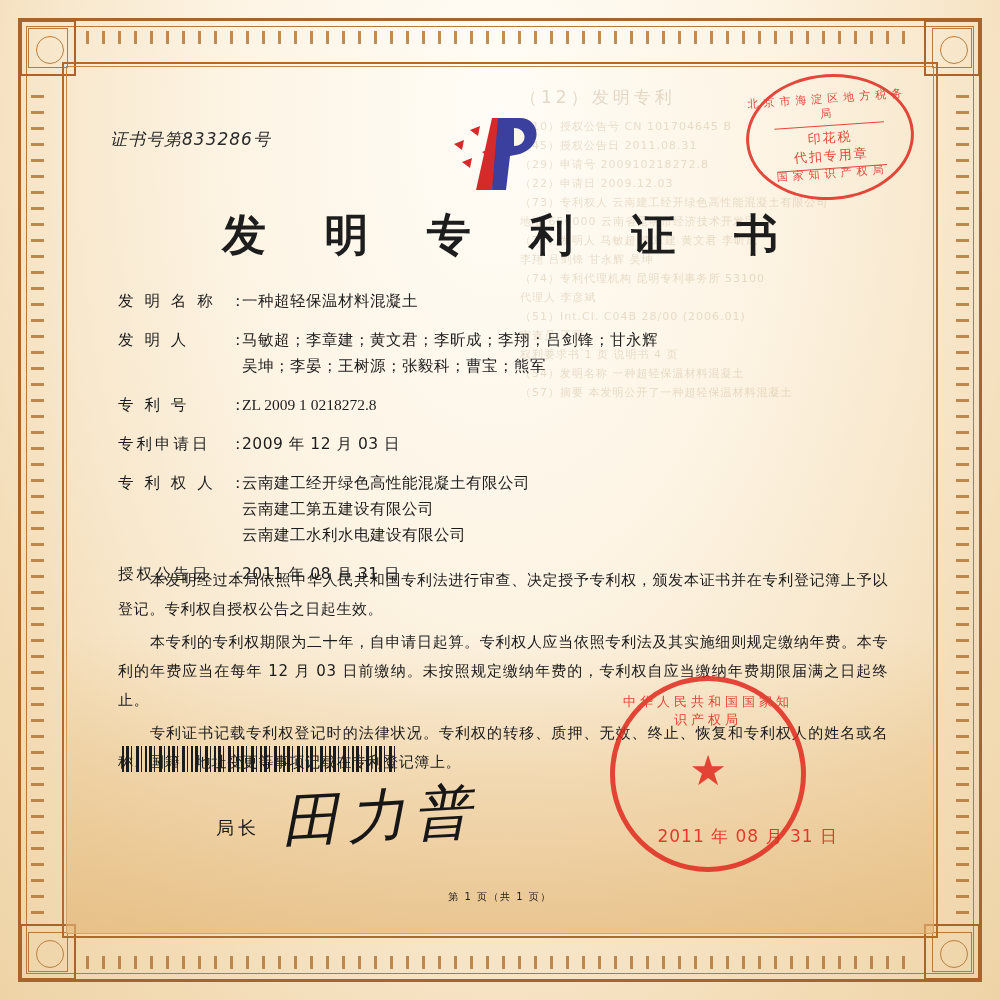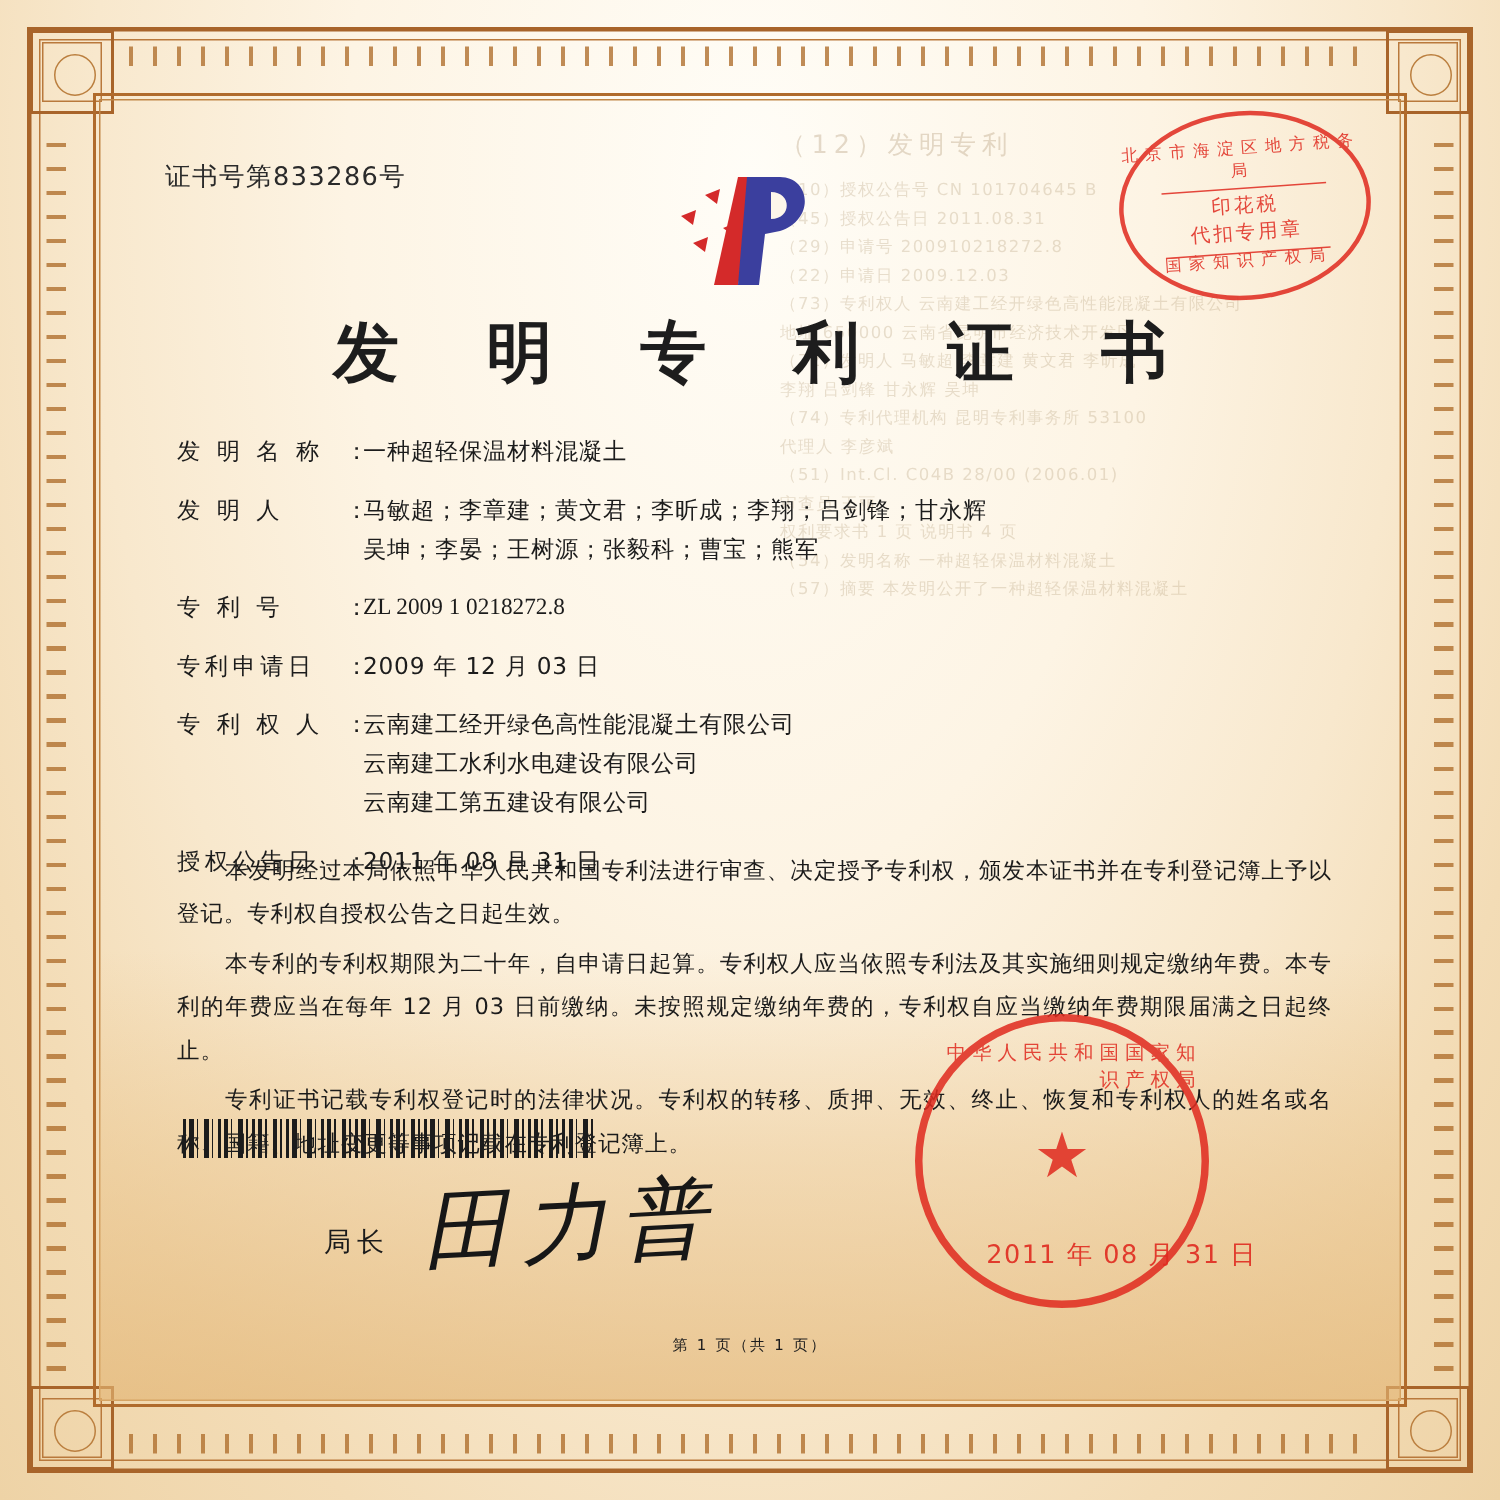--- a/index.html
+++ b/index.html
@@ -81,23 +81,24 @@
     font-family:"DejaVu Sans","Liberation Sans",sans-serif;
     letter-spacing:1px;
     pointer-events:none;
     overflow:hidden;
   }
   .watermark .wm-title{font-size:17px;letter-spacing:4px;margin-bottom:10px;color:rgba(175,150,115,.34);}
 
   
   .content{position:absolute;left:66px;top:66px;right:66px;bottom:66px;}
   .cert-no{
-    position:absolute;left:44px;top:40px;
+    position:absolute;left:44px;top:62px;
     font-size:17px;color:#2a2a2a;letter-spacing:1px;
     font-family:"DejaVu Sans","Liberation Sans",sans-serif;
+    font-style:italic;
   }
   
   .logo{position:absolute;left:370px;top:40px;width:130px;height:90px;}
   .title{
     position:absolute;left:0;right:0;top:140px;
     text-align:center;
     font-size:44px;letter-spacing:16px;
     font-weight:bold;color:#1d1d1d;
     font-family:Liberation Mono, monospace;
     text-indent:16px;
@@ -159,21 +160,21 @@
   .stamp-top .boxline{
     position:absolute;left:26px;right:26px;top:48px;
     text-align:center;font-size:13px;line-height:18px;letter-spacing:2px;
     border-top:1px solid #e02b20;border-bottom:1px solid #e02b20;padding:3px 0;
   }
   .stamp-main{
     right:128px;bottom:62px;width:196px;height:196px;
     border-width:5px;
   }
   .stamp-main .ring-text{
-    position:absolute;left:0;right:0;top:12px;text-align:right;
+    position:absolute;left:0;right:0;top:12px;text-align:center;
     font-size:13px;letter-spacing:4px;
   }
   .stamp-main .star{
     position:absolute;left:50%;top:50%;transform:translate(-50%,-58%);
     font-size:42px;line-height:42px;
   }
   .stamp-main .bottom-text{
     position:absolute;left:0;right:0;bottom:14px;text-align:center;font-size:12px;letter-spacing:3px;
   }
   .stamp-date{
@@ -274,22 +275,22 @@
         <span class="label">专利申请日</span>
         <span class="colon">：</span>
         <span class="value">2009 年 12 月 03 日</span>
       </div>
 
       <div class="row">
         <span class="label">专 利 权 人</span>
         <span class="colon">：</span>
         <span class="value">
           <span class="line2">云南建工经开绿色高性能混凝土有限公司</span>
+          <span class="line2">云南建工第五建设有限公司</span>
           <span class="line2">云南建工水利水电建设有限公司</span>
-          <span class="line2">云南建工第五建设有限公司</span>
         </span>
       </div>
 
       <div class="row">
         <span class="label">授权公告日</span>
         <span class="colon">：</span>
         <span class="value">2011 年 08 月 31 日</span>
       </div>
 
     </div>

